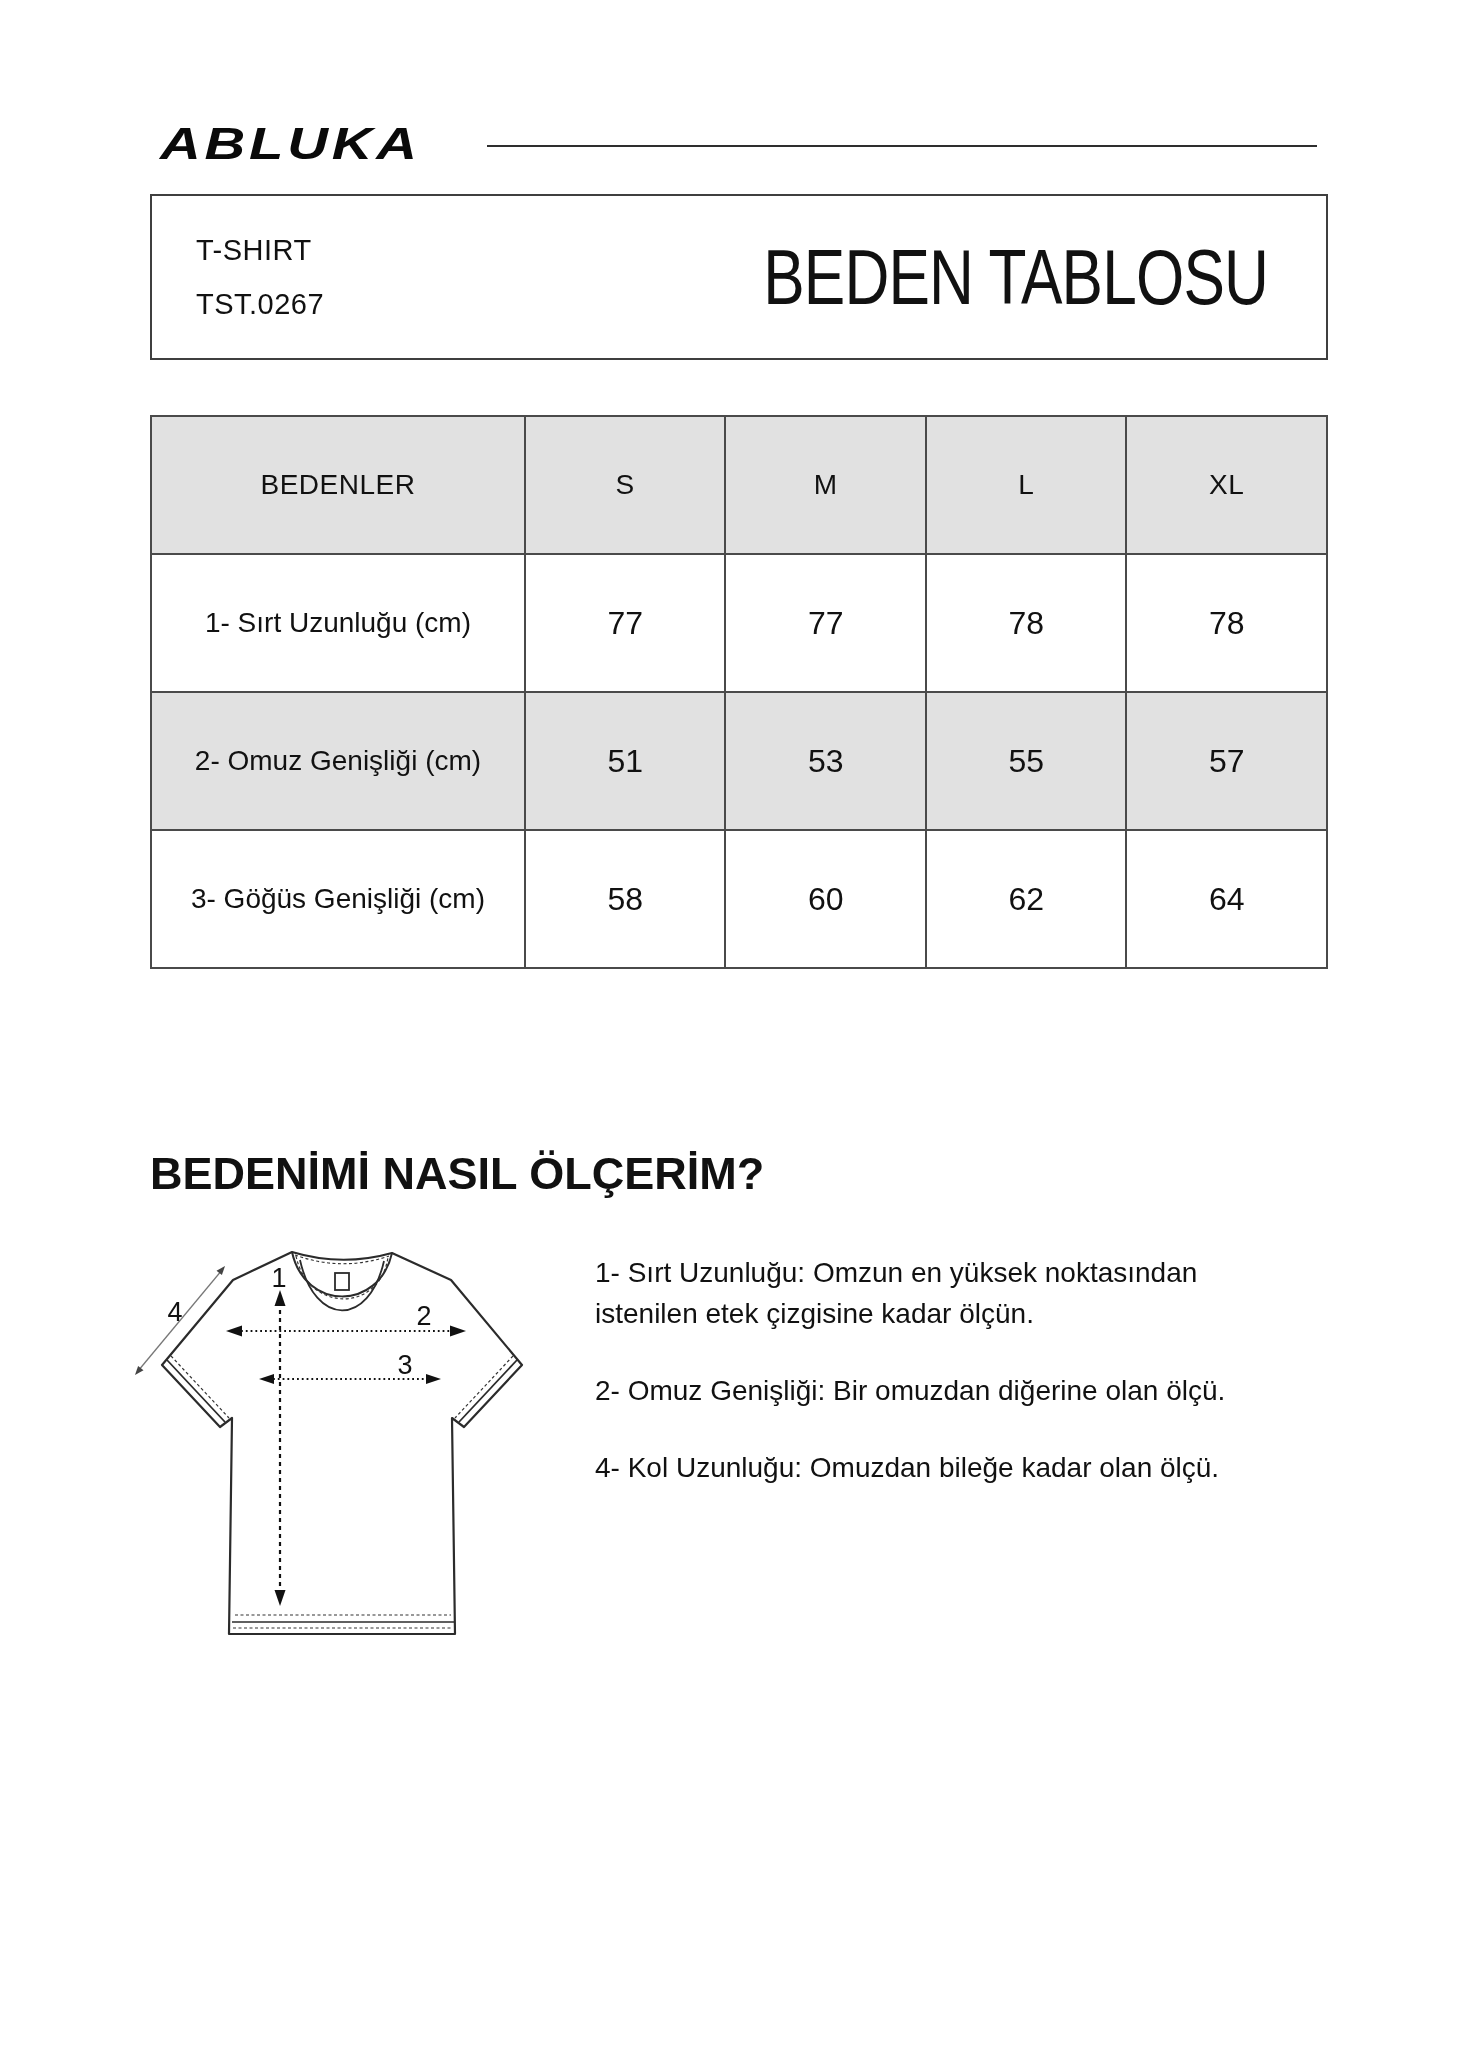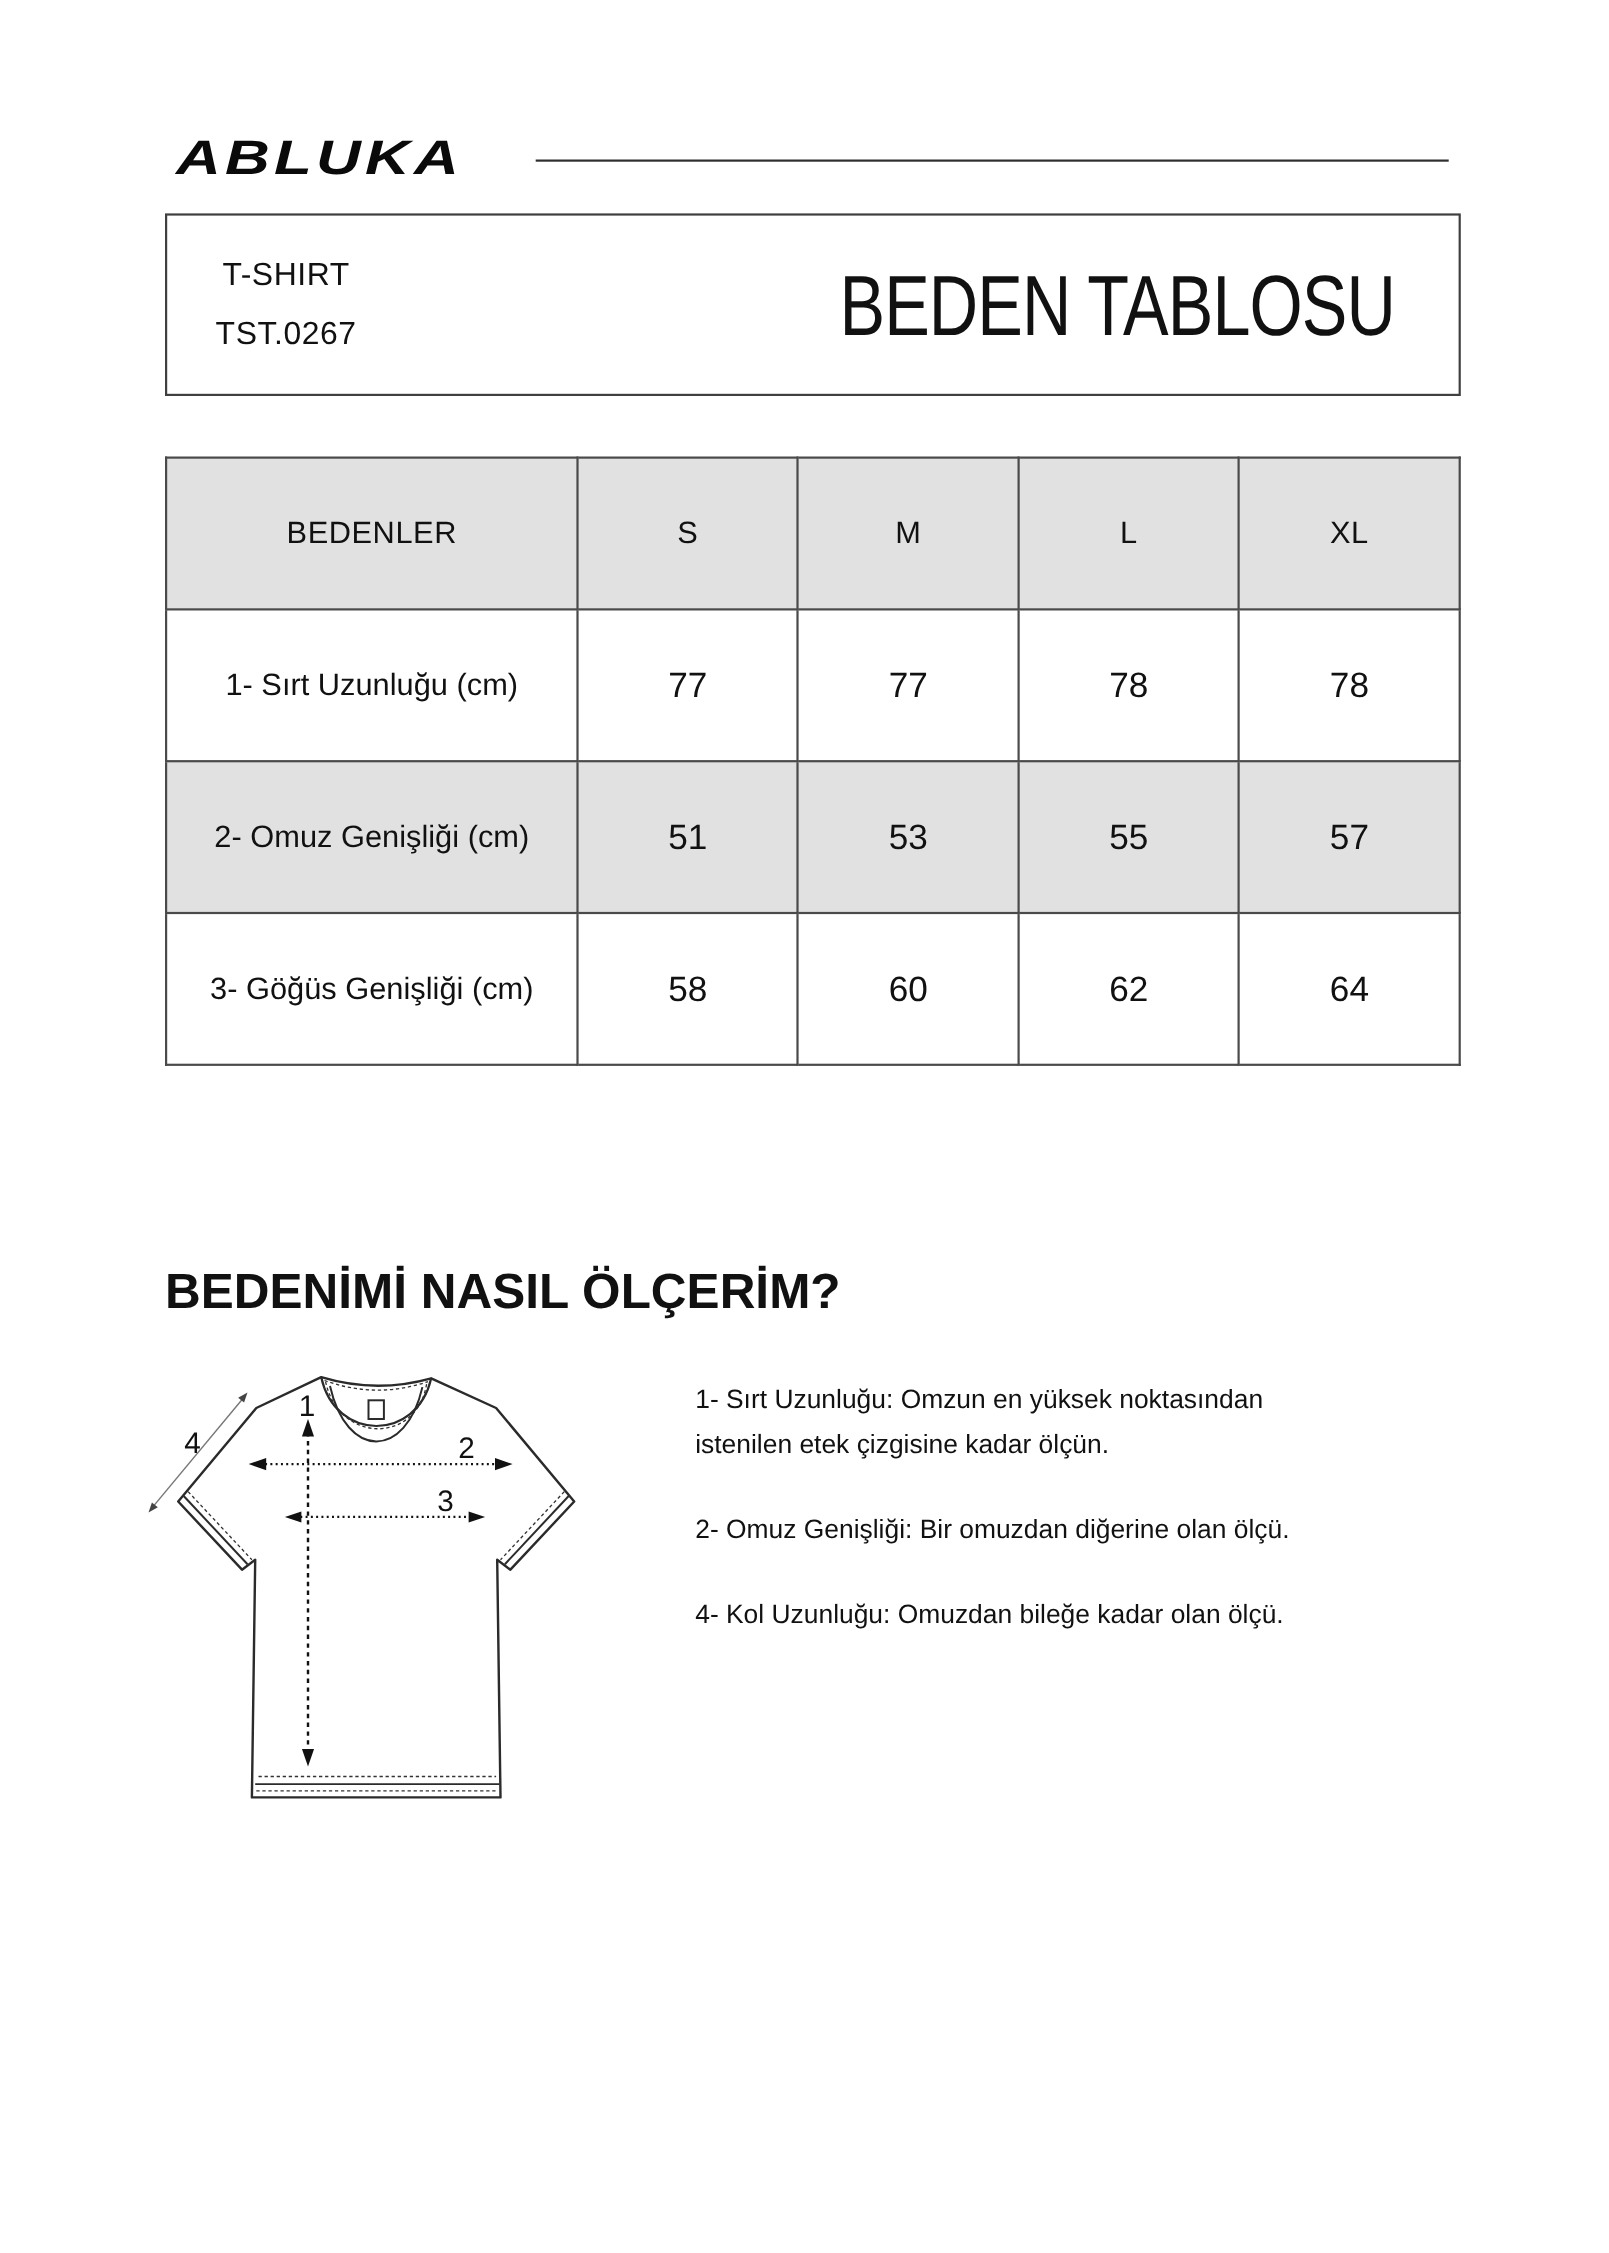--- a/index.html
+++ b/index.html
@@ -15,21 +15,20 @@
     transform:scaleX(1.28); transform-origin:left center; white-space:nowrap;
   }
   .rule { position:absolute; left:487px; top:145px; width:830px; height:2px; background:#2e2e2e; }
 
   
   .title-box {
     position:absolute; left:150px; top:194px; width:1178px; height:166px;
     border:2px solid #3f3f3f; box-sizing:border-box; background:#ffffff;
     display:flex; align-items:center; justify-content:space-between;
     padding:0 58px 0 44px;
-    text-align:center;
   }
   .product-info { font-size:29px; font-weight:500; line-height:54px; letter-spacing:0.5px; }
   .doc-title {
     margin:0; font-size:74px; font-weight:500; letter-spacing:-1px; white-space:nowrap;
     transform:scale(0.84,1.05); transform-origin:right center;
   }
 
   
   .size-table {
     position:absolute; left:150px; top:415px; width:1178px;
@@ -46,21 +45,21 @@
 
   
   .guide-heading {
     position:absolute; left:150px; top:1148px; margin:0;
     font-size:45px; font-weight:700; letter-spacing:0px; white-space:nowrap;
   }
   .diagram { position:absolute; left:95px; top:1245px; width:480px; height:410px; }
   .diagram svg { display:block; }
   .diagram text { font-family:"Liberation Sans", sans-serif; font-size:27px; fill:#111111; }
 
-  .instructions { position:absolute; left:595px; top:1252px; width:800px; font-size:24px; line-height:41px;margin-left:37px; }
+  .instructions { position:absolute; left:595px; top:1252px; width:800px; font-size:28px; line-height:41px; }
   .instructions p { margin:0 0 36px 0; white-space:pre-line; }
 </style>
 </head>
 <body>
 
 <div class="page">
 
   <div class="logo">ABLUKA</div>
   <div class="rule"></div>
 

